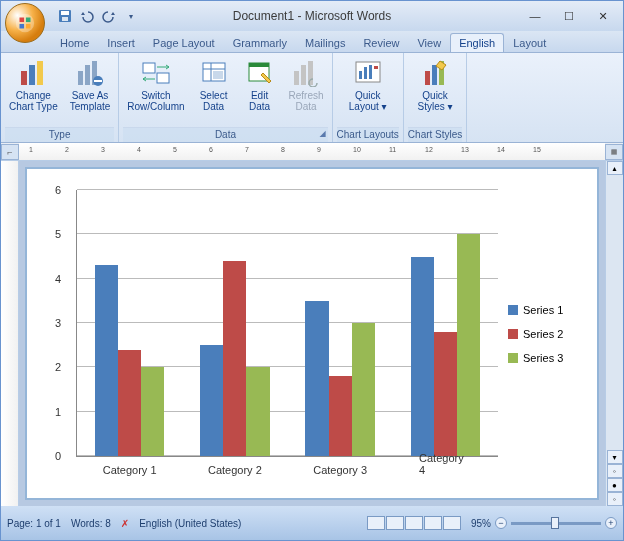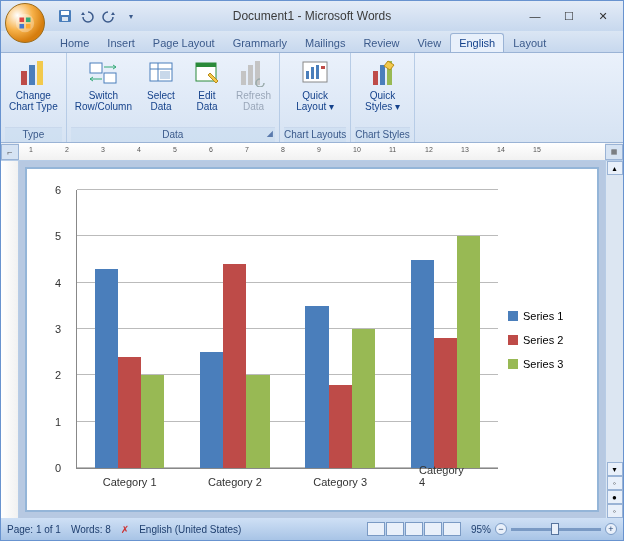--- a/index.html
+++ b/index.html
@@ -48,21 +48,21 @@
 .s1 { background:#4a7ebb; }
 .s2 { background:#be4b48; }
 .s3 { background:#98b954; }
 .xlabel { position:absolute; bottom:-20px; font-size:11px; color:#333; transform:translateX(-50%); }
 .legend { width:80px; display:flex; flex-direction:column; justify-content:center; gap:12px; font-size:11px; }
 .legend .item { display:flex; align-items:center; gap:5px; }
 .legend .sw { width:10px; height:10px; }
 
 .watermark { position:absolute; top:160px; left:50%; transform:translateX(-50%); font-size:22px; color:rgba(120,140,160,.35); display:flex; align-items:center; gap:6px; pointer-events:none; }
 
-.statusbar { height:22px; background:linear-gradient(#cfe0f5,#a8c4e6); display:flex; align-items:center; font-size:10px; color:#1e3e6e; padding:0 6px; gap:10px; }
+.statusbar { height:34px; background:linear-gradient(#cfe0f5,#a8c4e6); display:flex; align-items:center; font-size:10px; color:#1e3e6e; padding:0 6px; gap:10px; }
 .statusbar .sep { flex:1; }
 .viewbtns { display:flex; gap:1px; }
 .viewbtns .vb { width:18px; height:14px; border:1px solid #7a9ac4; background:#e9f0fa; cursor:pointer; }
 .zoom { display:flex; align-items:center; gap:4px; }
 .zoom .slider { width:90px; height:3px; background:#7a9ac4; position:relative; }
 .zoom .slider .thumb { position:absolute; width:8px; height:12px; background:#e9f0fa; border:1px solid #57749e; top:-5px; left:40px; }
 .zoom .zb { width:12px; height:12px; border:1px solid #7a9ac4; border-radius:50%; background:#e9f0fa; cursor:pointer; display:flex; align-items:center; justify-content:center; font-size:9px; }
 </style>
 </head>
 <body>
@@ -127,20 +127,33 @@
         <div class="rbtn">
           <div class="ico">
               <svg width="30" height="28" viewBox="0 0 30 28">
                 <rect x="3" y="12" width="6" height="14" fill="#be4b48"></rect>
                 <rect x="11" y="6" width="6" height="20" fill="#4a7ebb"></rect>
                 <rect x="19" y="2" width="6" height="24" fill="#f2c94c"></rect>
               </svg>
             </div>
           <div class="lbl" style="white-space:pre">Change
 Chart Type</div>
+        </div>
+        <div class="rbtn">
+          <div class="ico">
+              <svg width="30" height="28" viewBox="0 0 30 28">
+                <rect x="3" y="12" width="5" height="14" fill="#8aa5c6"></rect>
+                <rect x="10" y="6" width="5" height="20" fill="#8aa5c6"></rect>
+                <rect x="17" y="2" width="5" height="24" fill="#8aa5c6"></rect>
+                <circle cx="23" cy="22" r="5" fill="#4a7ebb"></circle>
+                <rect x="19" y="21" width="8" height="2" fill="#fff"></rect>
+              </svg>
+            </div>
+          <div class="lbl" style="white-space:pre">Save As
+Template</div>
         </div>
       </div>
       <div class="group-label">Type</div>
     </div>
 
     <div class="group">
       <div class="group-body">
         <div class="rbtn">
           <div class="ico">
               <svg width="30" height="28" viewBox="0 0 30 28">

